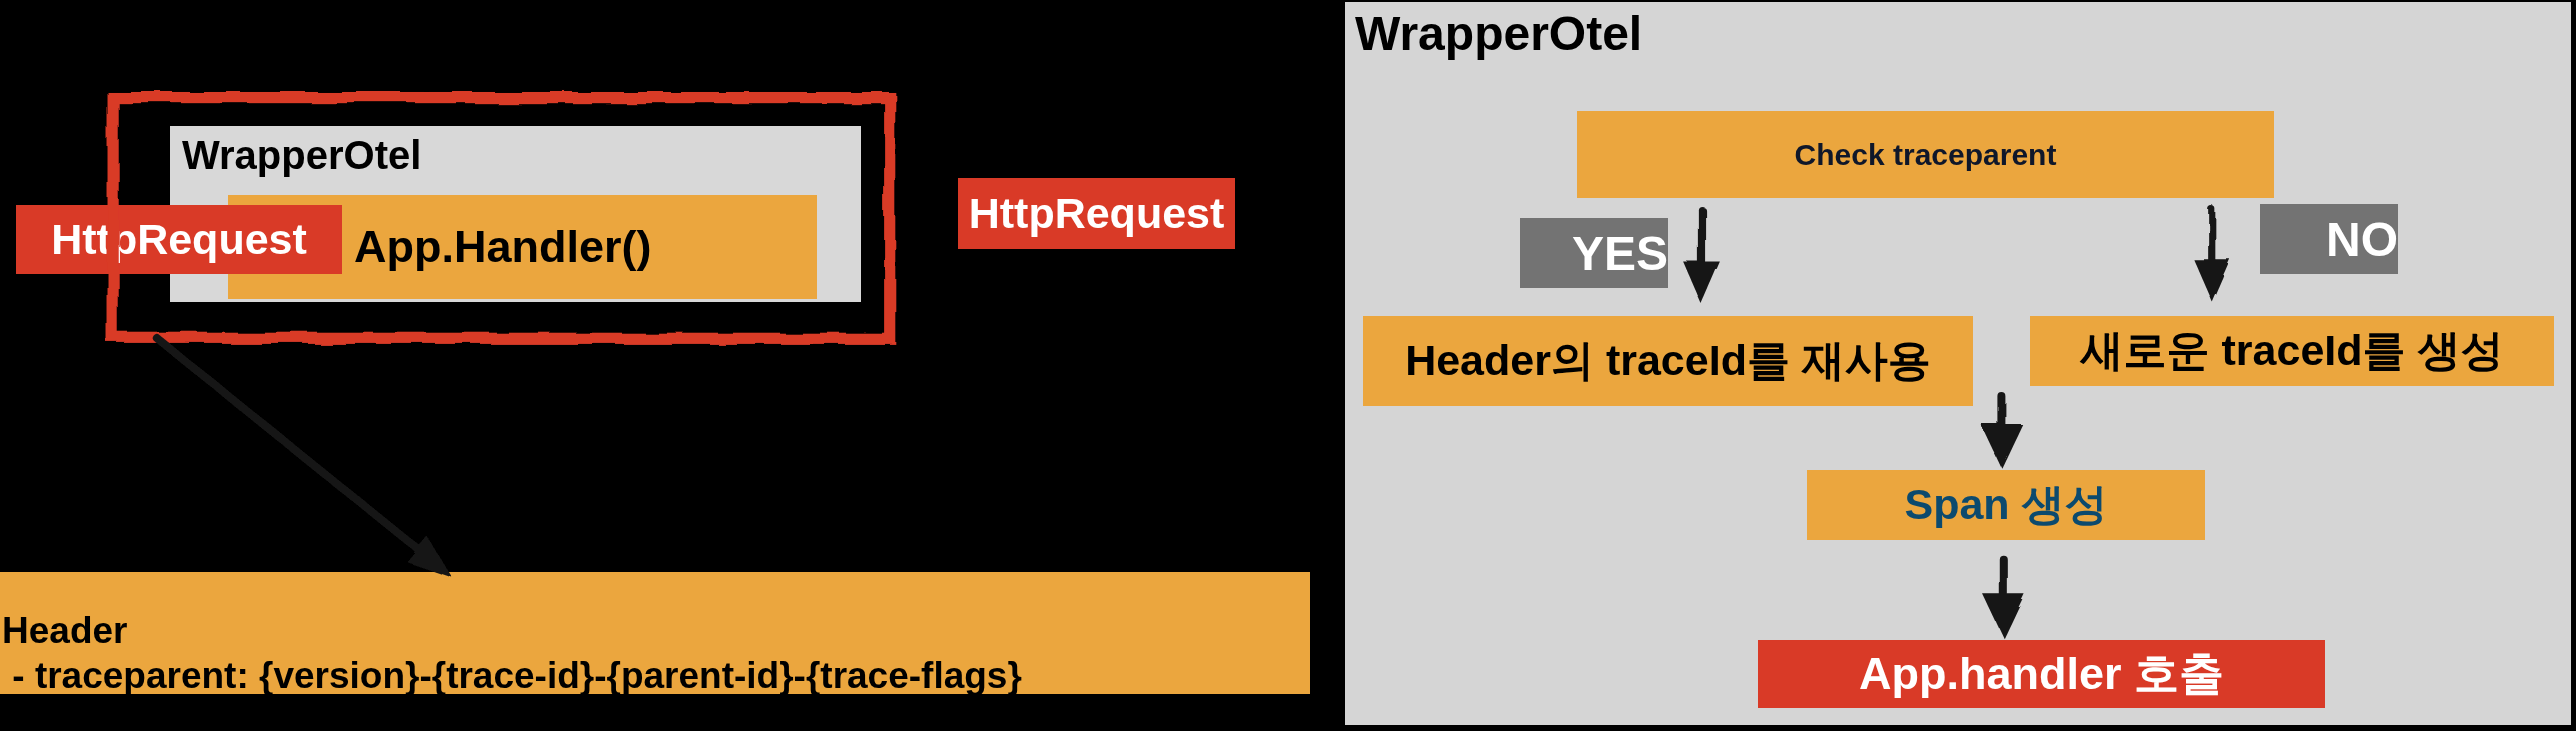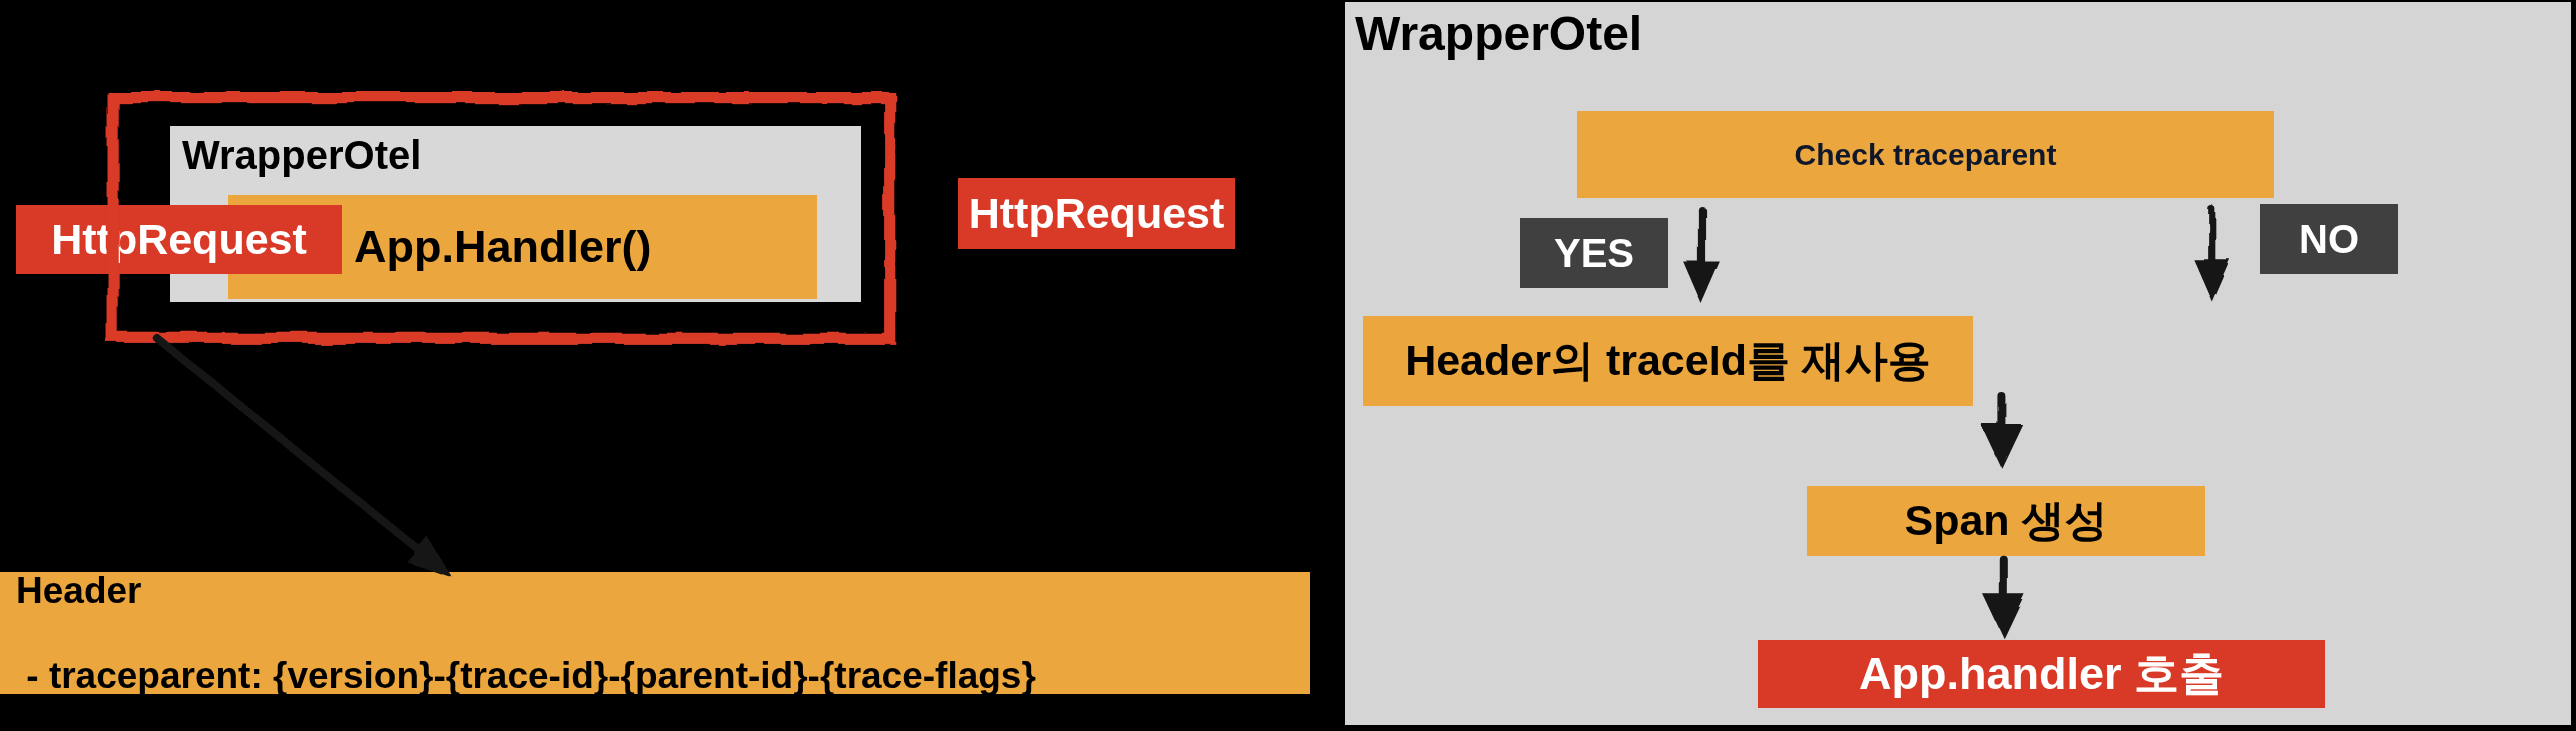--- a/index.html
+++ b/index.html
@@ -16,35 +16,35 @@
 
   
   .gray-box{left:170px;top:126px;width:691px;height:176px;background:var(--gray_left,#D8D8D8);}
   .left-title{left:182px;top:133px;font-size:40px;color:#000;white-space:nowrap;}
   .orange-handler{left:228px;top:195px;width:589px;height:104px;background:var(--orange,#EBA63E);
     display:flex;align-items:center;padding-left:126px;font-size:45px;color:#000;white-space:nowrap;}
   .red-label{background:var(--red,#D93A27);color:#fff;font-size:43px;}
   .red-label-left{left:16px;top:205px;width:326px;height:69px;}
   .red-label-right{left:958px;top:178px;width:277px;height:71px;}
   .header-box{left:0;top:572px;width:1310px;height:122px;background:var(--orange,#EBA63E);
-    display:flex;flex-direction:column;justify-content:space-between;gap:8px;padding-left:16px;color:#000;}
+    display:flex;flex-direction:column;justify-content:flex-end;gap:8px;padding-left:2px;color:#000;}
   .header-box .l1{font-size:37px;line-height:1;}
   .header-box .l2{font-size:37px;line-height:1;white-space:pre;}
 
   
   .gray-panel{left:1345px;top:2.4px;width:1226px;height:723px;background:var(--gray_right,#D5D5D5);}
   .right-title{left:1355px;top:6.4px;font-size:48px;color:#000;white-space:nowrap;}
   .check-box{left:1577px;top:111px;width:697px;height:87px;background:var(--orange,#EBA63E);font-size:30px;color:#0f172a;}
-  .tag{background:#404040;color:#fff;font-size:40px;}
+  .tag{background:#737373;color:#fff;font-size:48px;justify-content:flex-end;}
   .yes-box{left:1520px;top:218px;width:148px;height:70px;}
   .no-box{left:2260px;top:204px;width:138px;height:70px;}
   .result-box{background:var(--orange,#EBA63E);font-size:43px;color:#000;}
   .yes-result{left:1363px;top:316px;width:610px;height:90px;}
   .no-result{left:2030px;top:316px;width:524px;height:70px;}
-  .span-box{left:1807px;top:470px;width:398px;height:70px;background:var(--orange,#EBA63E);font-size:43px;color:#000000;margin-top:16px;}
+  .span-box{left:1807px;top:470px;width:398px;height:70px;background:var(--orange,#EBA63E);font-size:43px;color:#0c4a6e;}
   .handler-call{left:1758px;top:640px;width:567px;height:68px;background:var(--red,#D93A27);font-size:45px;color:#fff;}
 
   .overlay{left:0;top:0;width:2576px;height:731px;pointer-events:none;}
 </style>
 </head>
 <body>
 
 <div class="canvas">
 
   <div class="abs gray-box"></div>
@@ -81,20 +81,23 @@
   </div>
 
   <div class="abs center tag no-box">
     <span>NO</span>
   </div>
 
   <div class="abs center result-box yes-result">
     <span>Header의 traceId를 재사용</span>
   </div>
 
+  <div class="abs center result-box no-result">
+    <span>새로운 traceId를 생성</span>
+  </div>
 
   <div class="abs center span-box">
     <span>Span 생성</span>
   </div>
 
   <div class="abs center handler-call">
     <span>App.handler 호출</span>
   </div>
 
   <svg class="abs overlay" viewBox="0 0 3220 914" xmlns="http://www.w3.org/2000/svg">

